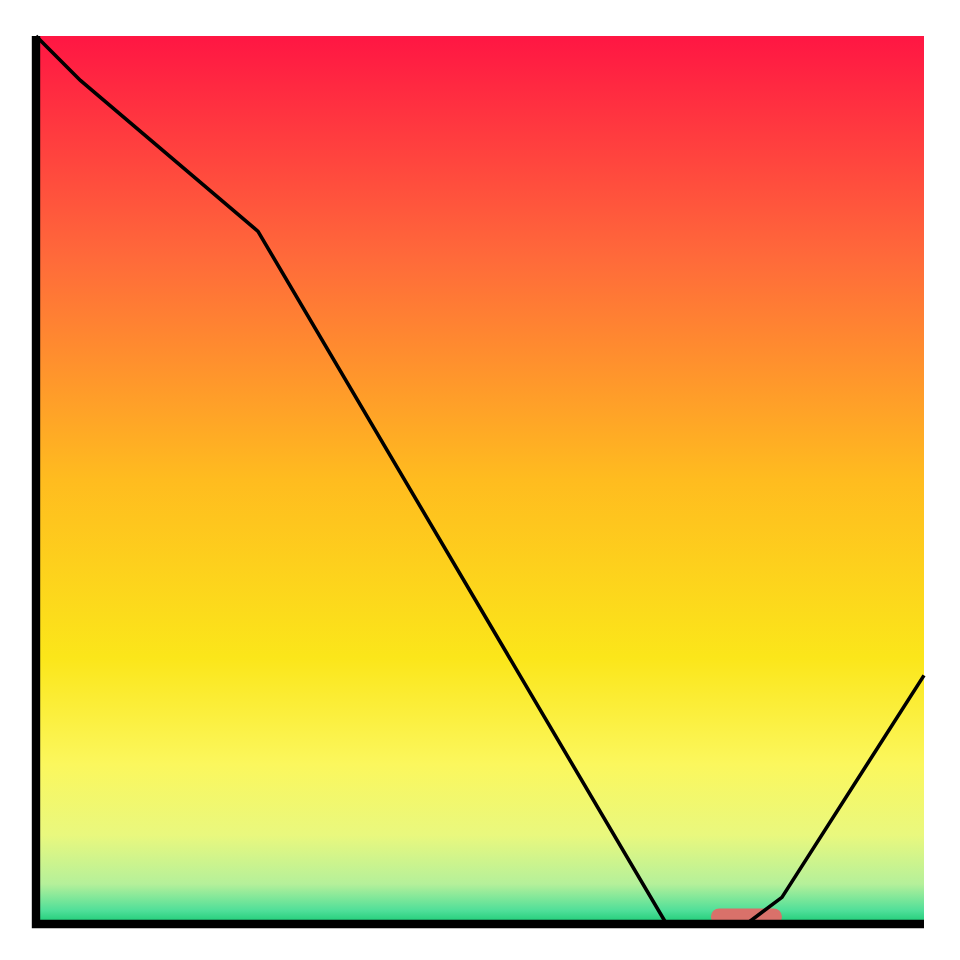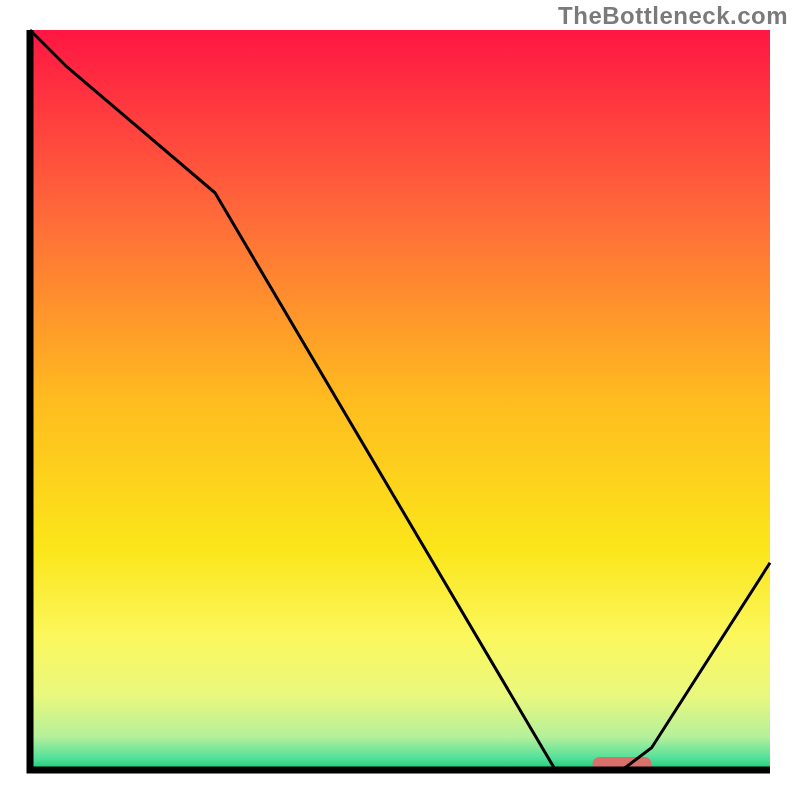--- a/index.html
+++ b/index.html
@@ -25,21 +25,20 @@
     letter-spacing: 0.5px;
   }
   svg {
     display: block;
   }
 </style>
 </head>
 <body>
 
 <div class="container">
-  <div class="watermark">TheBottleneck.com</div>
 
   <svg id="chart-svg" width="800" height="800">
     <defs>
       <linearGradient id="bg-grad" x1="0" y1="0" x2="0" y2="1">
           <stop offset="0%" stop-color="#ff1643"></stop>
           <stop offset="25%" stop-color="#ff6a3a"></stop>
           <stop offset="50%" stop-color="#ffbc1f"></stop>
           <stop offset="70%" stop-color="#fbe61a"></stop>
           <stop offset="82%" stop-color="#fbf75d"></stop>
           <stop offset="90%" stop-color="#e9f87e"></stop>

